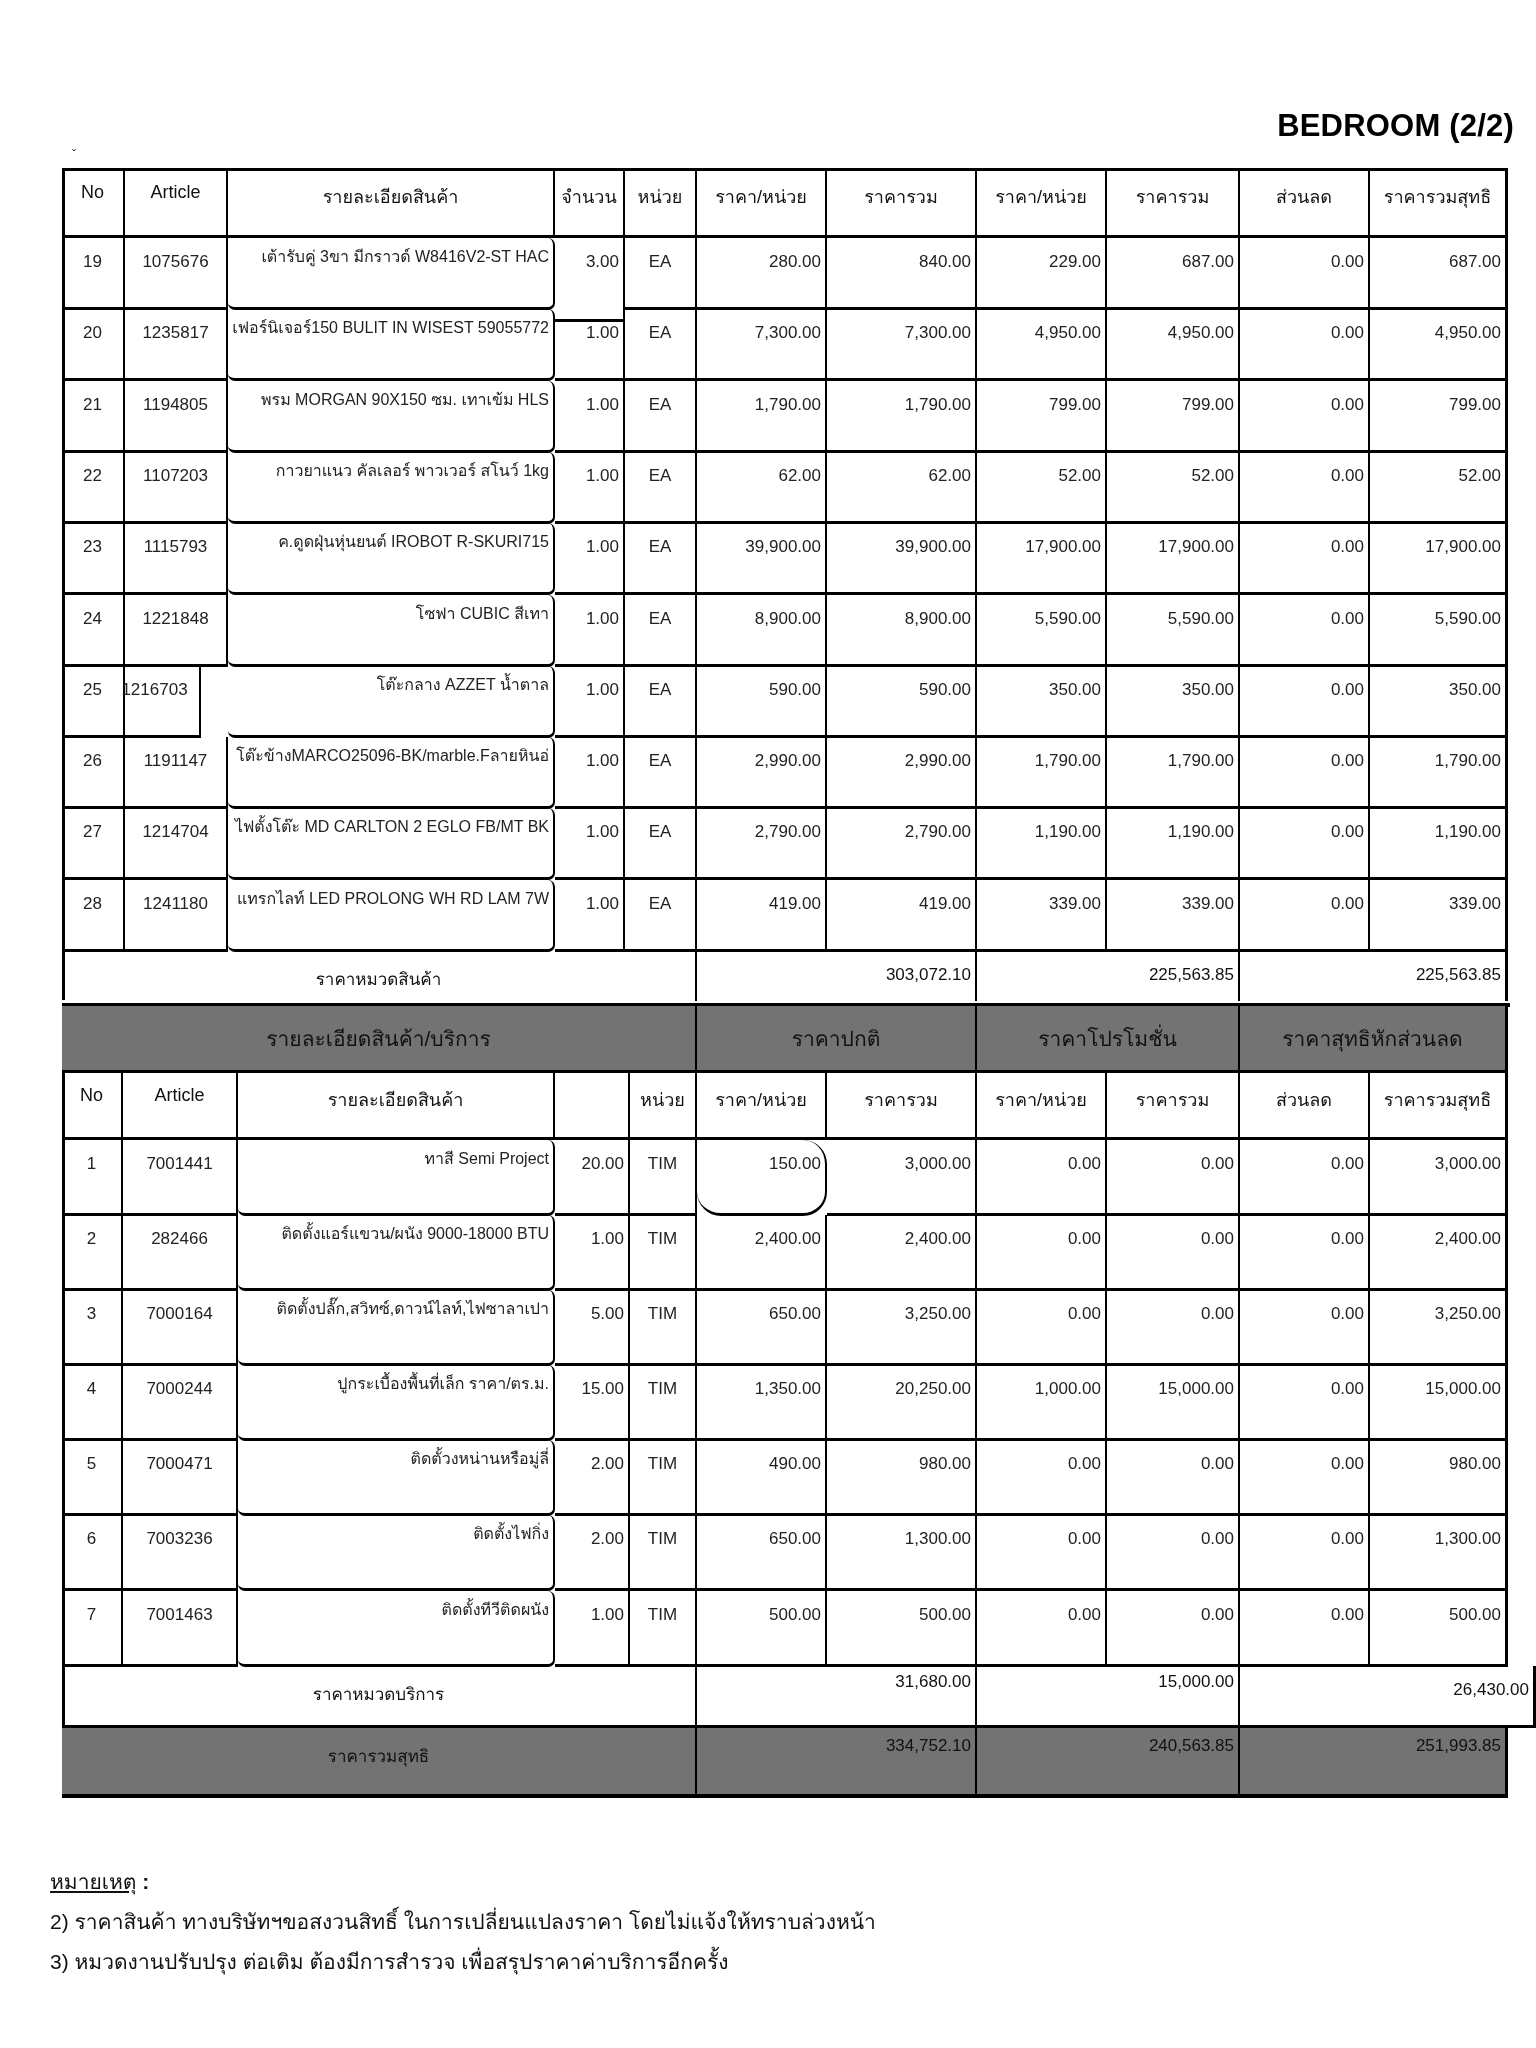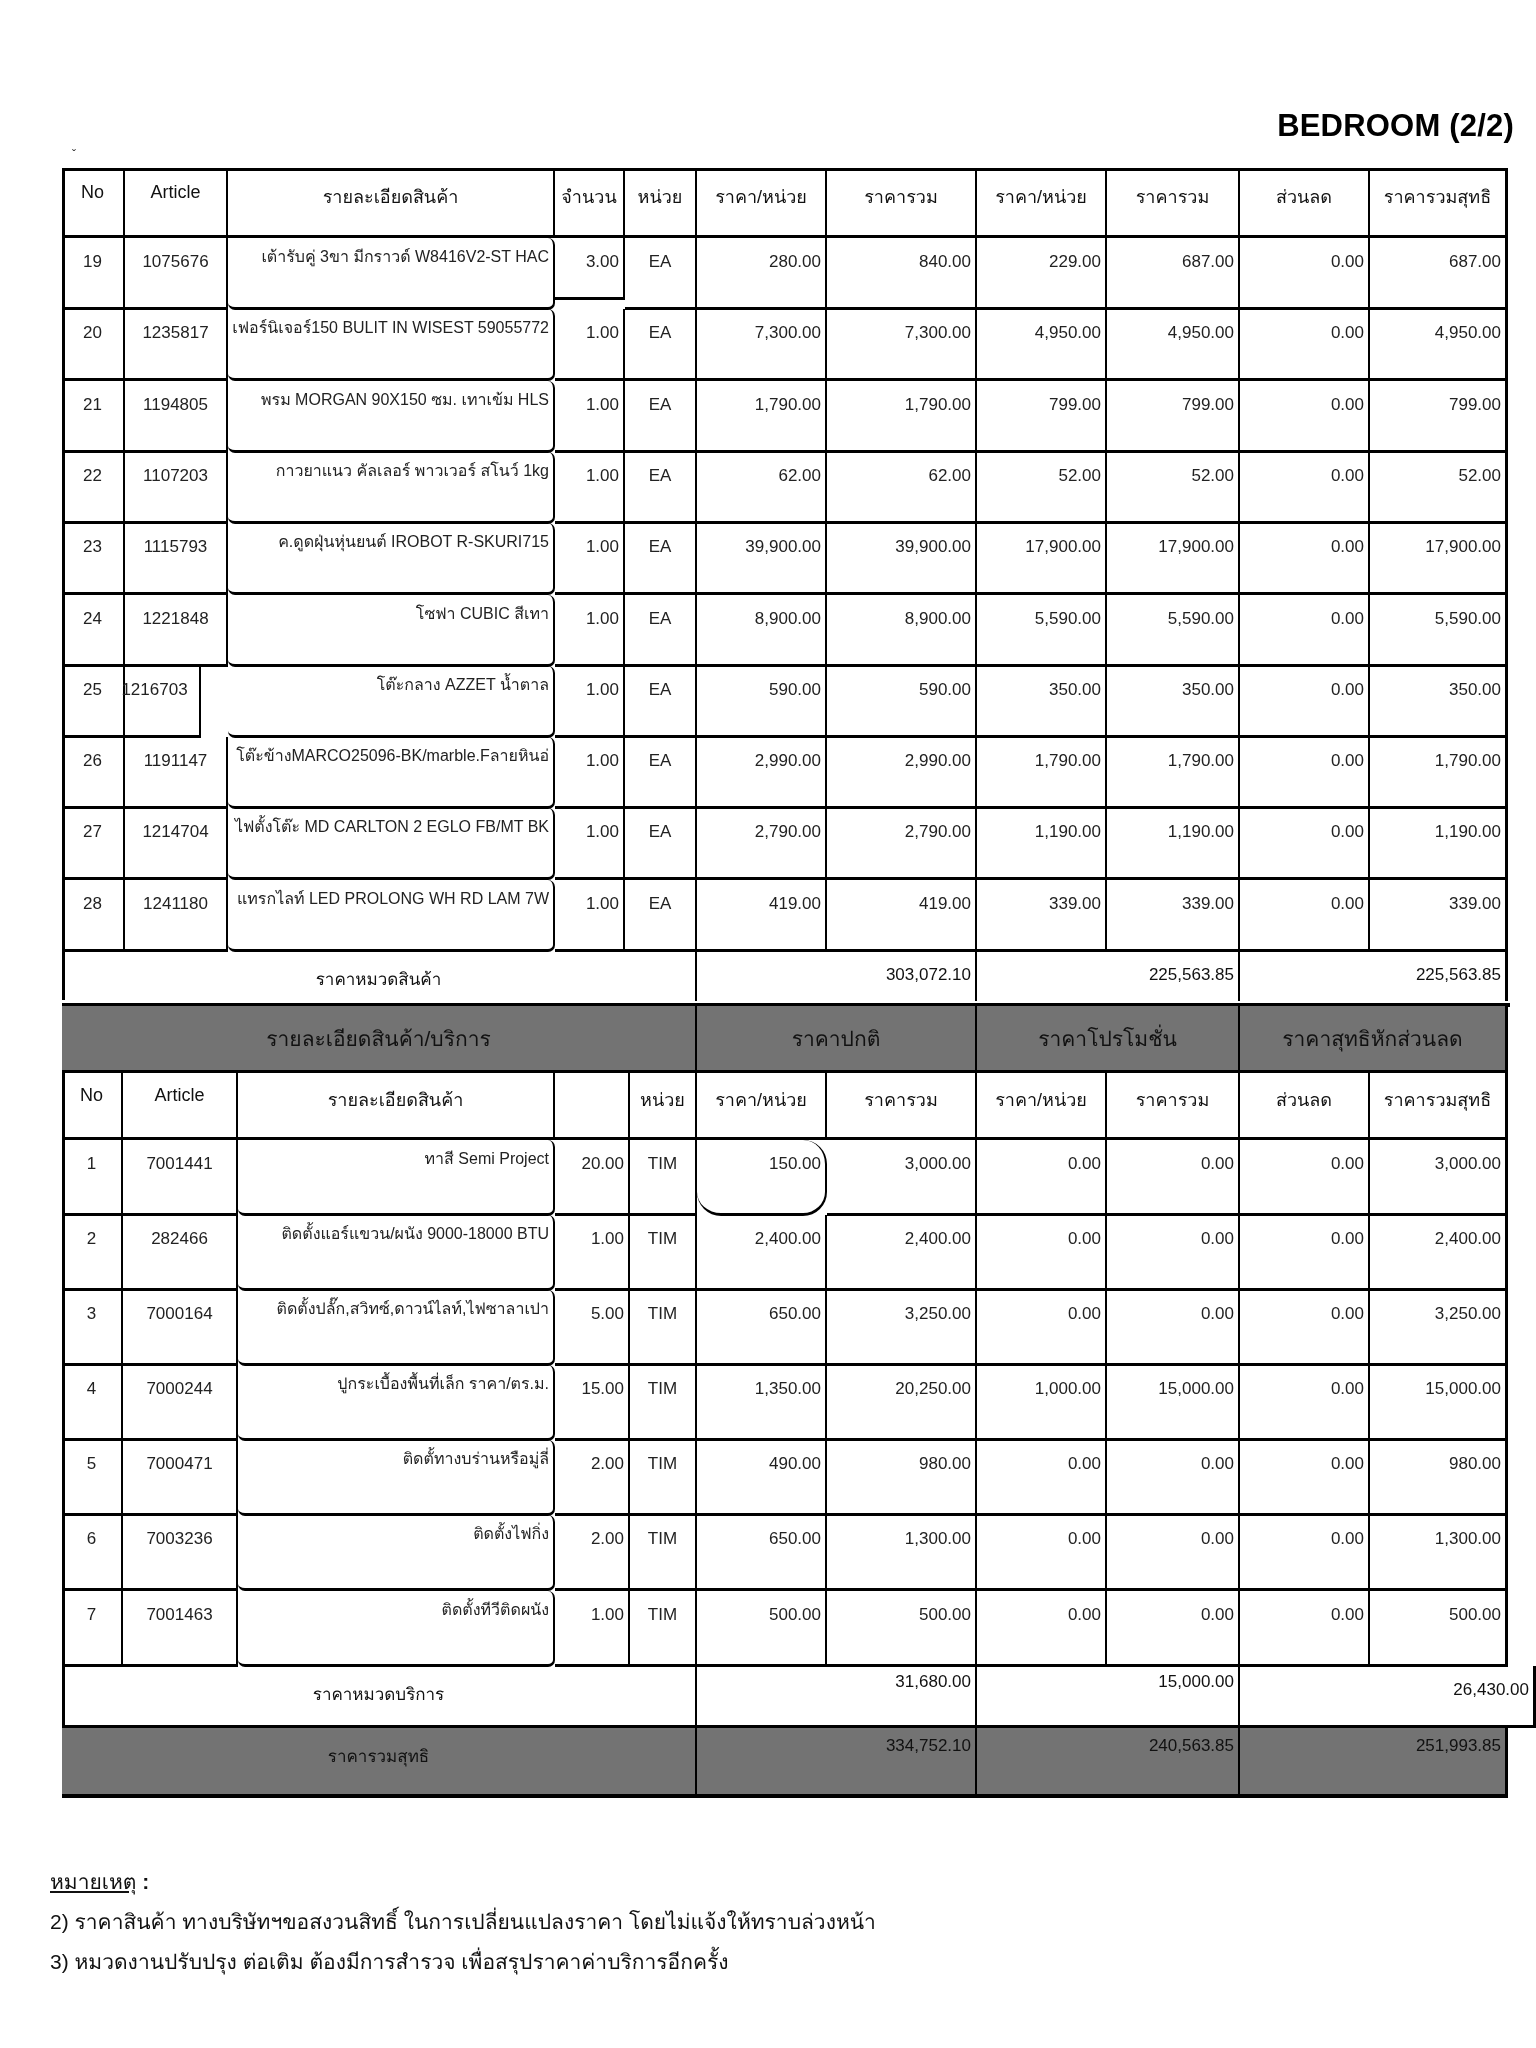--- a/index.html
+++ b/index.html
@@ -48,21 +48,21 @@
     <div class="cell hdr" style="left: 625px; top: 170px; width: 72px; height: 68px;">หน่วย</div>
     <div class="cell hdr" style="left: 697px; top: 170px; width: 130px; height: 68px;">ราคา/หน่วย</div>
     <div class="cell hdr" style="left: 827px; top: 170px; width: 150px; height: 68px;">ราคารวม</div>
     <div class="cell hdr" style="left: 977px; top: 170px; width: 130px; height: 68px;">ราคา/หน่วย</div>
     <div class="cell hdr" style="left: 1107px; top: 170px; width: 133px; height: 68px;">ราคารวม</div>
     <div class="cell hdr" style="left: 1240px; top: 170px; width: 130px; height: 68px;">ส่วนลด</div>
     <div class="cell hdr" style="left: 1370px; top: 170px; width: 138px; height: 68px; border-right: 3px solid rgb(0, 0, 0);">ราคารวมสุทธิ</div>
     <div class="cell c" style="left: 62px; top: 238px; width: 63px; height: 72px;">19</div>
     <div class="cell c" style="left: 125px; top: 238px; width: 103px; height: 72px;">1075676</div>
     <div class="cell l" style="left: 228px; top: 238px; width: 327px; height: 72px;">เต้ารับคู่ 3ขา มีกราวด์ W8416V2-ST HAC</div>
-    <div class="cell r" style="left: 555px; top: 238px; width: 70px; height: 62px;">3.00</div>
+    <div class="cell r" style="left: 555px; top: 238px; width: 70px; height: 84px;">3.00</div>
     <div class="cell c" style="left: 625px; top: 238px; width: 72px; height: 72px;">EA</div>
     <div class="cell r" style="left: 697px; top: 238px; width: 130px; height: 72px;">280.00</div>
     <div class="cell r" style="left: 827px; top: 238px; width: 150px; height: 72px;">840.00</div>
     <div class="cell r" style="left: 977px; top: 238px; width: 130px; height: 72px;">229.00</div>
     <div class="cell r" style="left: 1107px; top: 238px; width: 133px; height: 72px;">687.00</div>
     <div class="cell r" style="left: 1240px; top: 238px; width: 130px; height: 72px;">0.00</div>
     <div class="cell r" style="left: 1370px; top: 238px; width: 138px; height: 72px; border-right: 3px solid rgb(0, 0, 0);">687.00</div>
     <div class="cell c" style="left: 62px; top: 309px; width: 63px; height: 72px;">20</div>
     <div class="cell c" style="left: 125px; top: 309px; width: 103px; height: 72px;">1235817</div>
     <div class="cell l" style="left: 228px; top: 309px; width: 327px; height: 72px;">เฟอร์นิเจอร์150 BULIT IN WISEST 59055772</div>
@@ -225,21 +225,21 @@
     <div class="cell r" style="left: 555px; top: 1365px; width: 75px; height: 76px;">15.00</div>
     <div class="cell c" style="left: 630px; top: 1365px; width: 67px; height: 76px;">TIM</div>
     <div class="cell r" style="left: 697px; top: 1365px; width: 130px; height: 76px;">1,350.00</div>
     <div class="cell r" style="left: 827px; top: 1365px; width: 150px; height: 76px;">20,250.00</div>
     <div class="cell r" style="left: 977px; top: 1365px; width: 130px; height: 76px;">1,000.00</div>
     <div class="cell r" style="left: 1107px; top: 1365px; width: 133px; height: 76px;">15,000.00</div>
     <div class="cell r" style="left: 1240px; top: 1365px; width: 130px; height: 76px;">0.00</div>
     <div class="cell r" style="left: 1370px; top: 1365px; width: 138px; height: 76px; border-right: 3px solid rgb(0, 0, 0);">15,000.00</div>
     <div class="cell c" style="left: 62px; top: 1440px; width: 61px; height: 76px;">5</div>
     <div class="cell c" style="left: 123px; top: 1440px; width: 115px; height: 76px;">7000471</div>
-    <div class="cell l" style="left: 238px; top: 1440px; width: 317px; height: 76px;">ติดตั้ทางบร่านหรือมู่ลี่</div>
+    <div class="cell l" style="left: 238px; top: 1440px; width: 317px; height: 76px;">ติดตั้วงหน่านหรือมู่ลี่</div>
     <div class="cell r" style="left: 555px; top: 1440px; width: 75px; height: 76px;">2.00</div>
     <div class="cell c" style="left: 630px; top: 1440px; width: 67px; height: 76px;">TIM</div>
     <div class="cell r" style="left: 697px; top: 1440px; width: 130px; height: 76px;">490.00</div>
     <div class="cell r" style="left: 827px; top: 1440px; width: 150px; height: 76px;">980.00</div>
     <div class="cell r" style="left: 977px; top: 1440px; width: 130px; height: 76px;">0.00</div>
     <div class="cell r" style="left: 1107px; top: 1440px; width: 133px; height: 76px;">0.00</div>
     <div class="cell r" style="left: 1240px; top: 1440px; width: 130px; height: 76px;">0.00</div>
     <div class="cell r" style="left: 1370px; top: 1440px; width: 138px; height: 76px; border-right: 3px solid rgb(0, 0, 0);">980.00</div>
     <div class="cell c" style="left: 62px; top: 1515px; width: 61px; height: 76px;">6</div>
     <div class="cell c" style="left: 123px; top: 1515px; width: 115px; height: 76px;">7003236</div>

